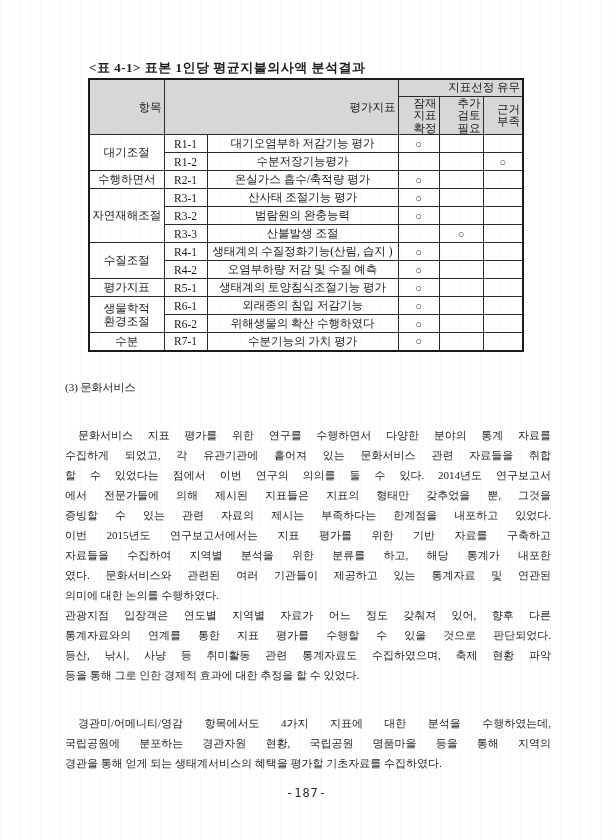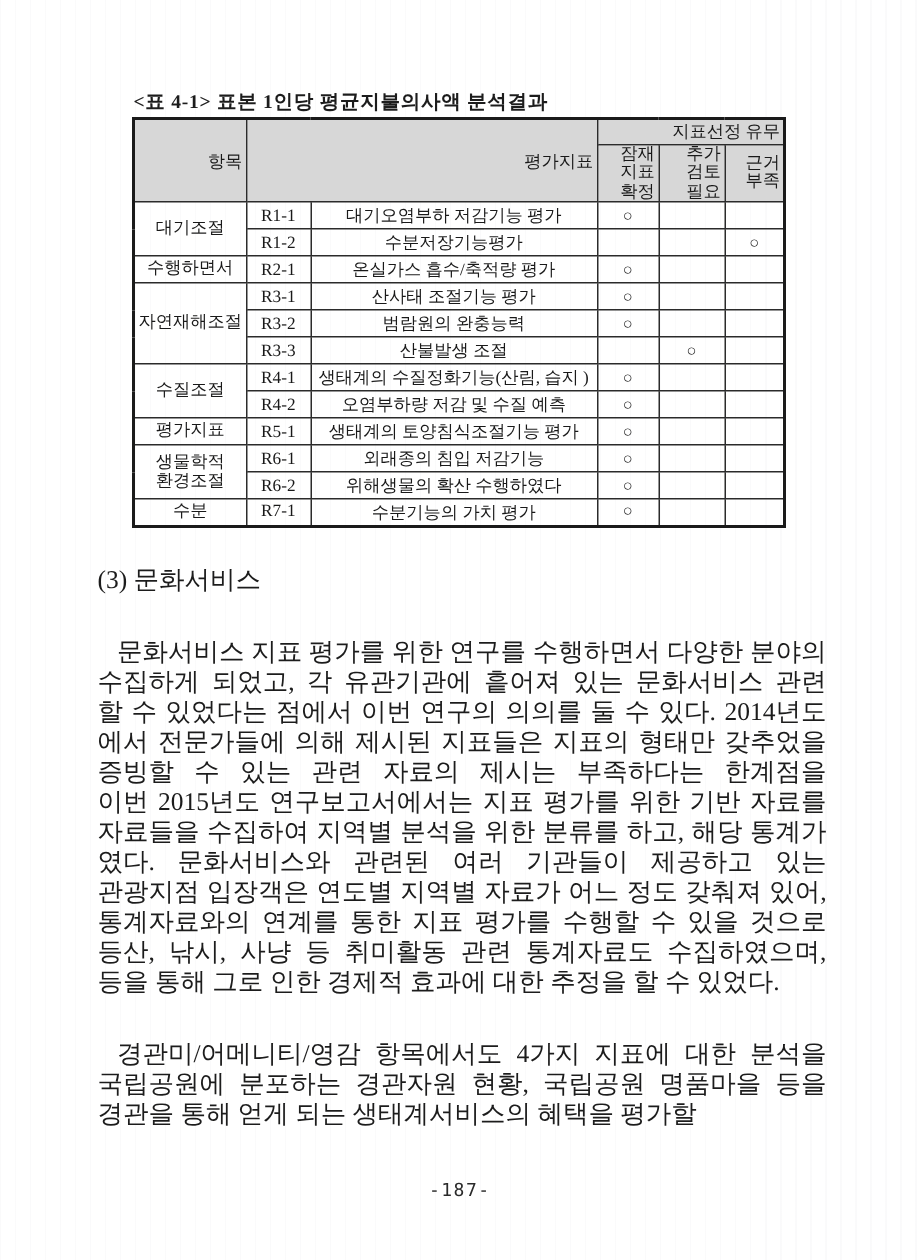--- a/index.html
+++ b/index.html
@@ -55,21 +55,21 @@
   tr.drow{height:18px;}
   td.cat{white-space:pre-line;line-height:13px;}
   td.ind{text-align:left;padding-left:8px;white-space:nowrap;}
   td.mark{font-size:11px;color:#2e2e2e;}
 
   
   .bodytext{
     position:absolute;
     left:65px;top:377px;
     width:486px;
-    font-size:17px;
+    font-size:11px;
     line-height:20px;
   }
   .heading{margin:0 0 0 0;}
   .para{margin:0;}
   .line{
     text-align:justify;
     text-align-last:justify;
     white-space:normal;
     word-break:keep-all;
     height:20px;
@@ -224,20 +224,21 @@
 
     <div class="para">
       <div class="line first">문화서비스 지표 평가를 위한 연구를 수행하면서 다양한 분야의 통계 자료를</div>
       <div class="line">수집하게 되었고, 각 유관기관에 흩어져 있는 문화서비스 관련 자료들을 취합</div>
       <div class="line">할 수 있었다는 점에서 이번 연구의 의의를 둘 수 있다. 2014년도 연구보고서</div>
       <div class="line">에서 전문가들에 의해 제시된 지표들은 지표의 형태만 갖추었을 뿐, 그것을</div>
       <div class="line">증빙할 수 있는 관련 자료의 제시는 부족하다는 한계점을 내포하고 있었다.</div>
       <div class="line">이번 2015년도 연구보고서에서는 지표 평가를 위한 기반 자료를 구축하고</div>
       <div class="line">자료들을 수집하여 지역별 분석을 위한 분류를 하고, 해당 통계가 내포한</div>
       <div class="line">였다. 문화서비스와 관련된 여러 기관들이 제공하고 있는 통계자료 및 연관된</div>
+      <div class="line plain">의미에 대한 논의를 수행하였다.</div>
     </div>
 
     <div class="para">
       <div class="line">관광지점 입장객은 연도별 지역별 자료가 어느 정도 갖춰져 있어, 향후 다른</div>
       <div class="line">통계자료와의 연계를 통한 지표 평가를 수행할 수 있을 것으로 판단되었다.</div>
       <div class="line">등산, 낚시, 사냥 등 취미활동 관련 통계자료도 수집하였으며, 축제 현황 파악</div>
       <div class="line plain">등을 통해 그로 인한 경제적 효과에 대한 추정을 할 수 있었다.</div>
     </div>
 
     <div class="para">

